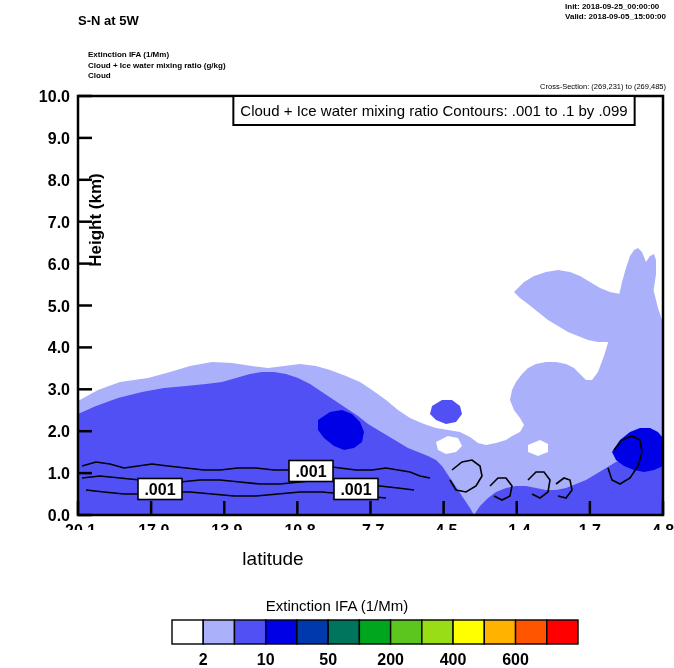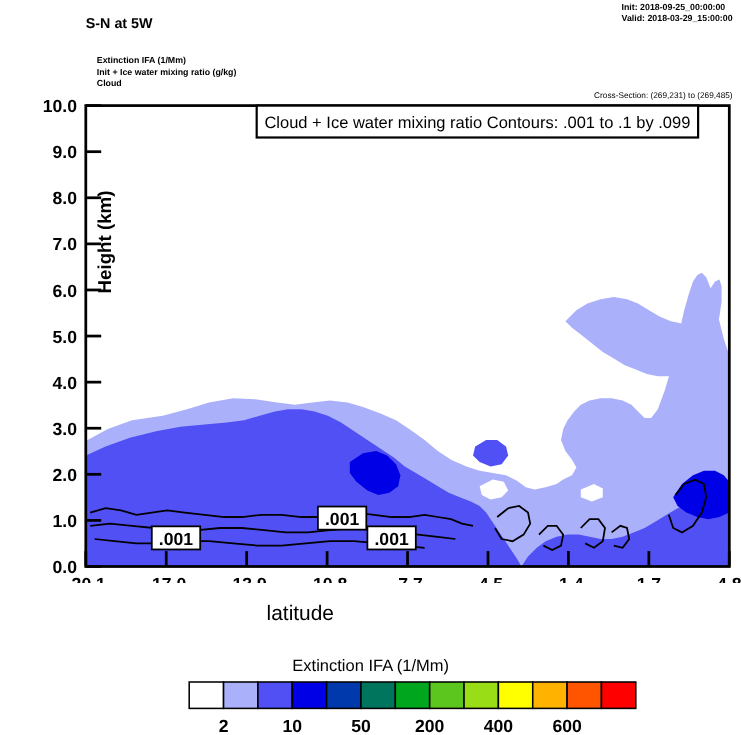--- a/index.html
+++ b/index.html
@@ -24,26 +24,26 @@
   svg{display:block;}
   text{font-family:"Liberation Sans",sans-serif;}
 </style>
 </head>
 <body>
 
 <div class="abs" id="title-main">S-N at 5W</div>
 
 <div class="abs" id="meta-block">
   <div>Init: 2018-09-25_00:00:00</div>
-  <div>Valid: 2018-03-29_15:00:00</div>
+  <div>Valid: 2018-09-05_15:00:00</div>
 </div>
 
 <div class="abs" id="varinfo">
   <div>Extinction IFA   (1/Mm)</div>
-  <div>Init + Ice water mixing ratio   (g/kg)</div>
+  <div>Cloud + Ice water mixing ratio   (g/kg)</div>
   <div>Cloud</div>
 </div>
 
 <div class="abs" id="xsec">Cross-Section: (269,231) to (269,485)</div>
 
 <div class="abs" id="plotwrap">
   <svg width="674" height="530" viewBox="0 0 674 530">
     <defs>
       <clipPath id="plotclip">
           <rect x="78" y="96" width="585" height="419"></rect>

